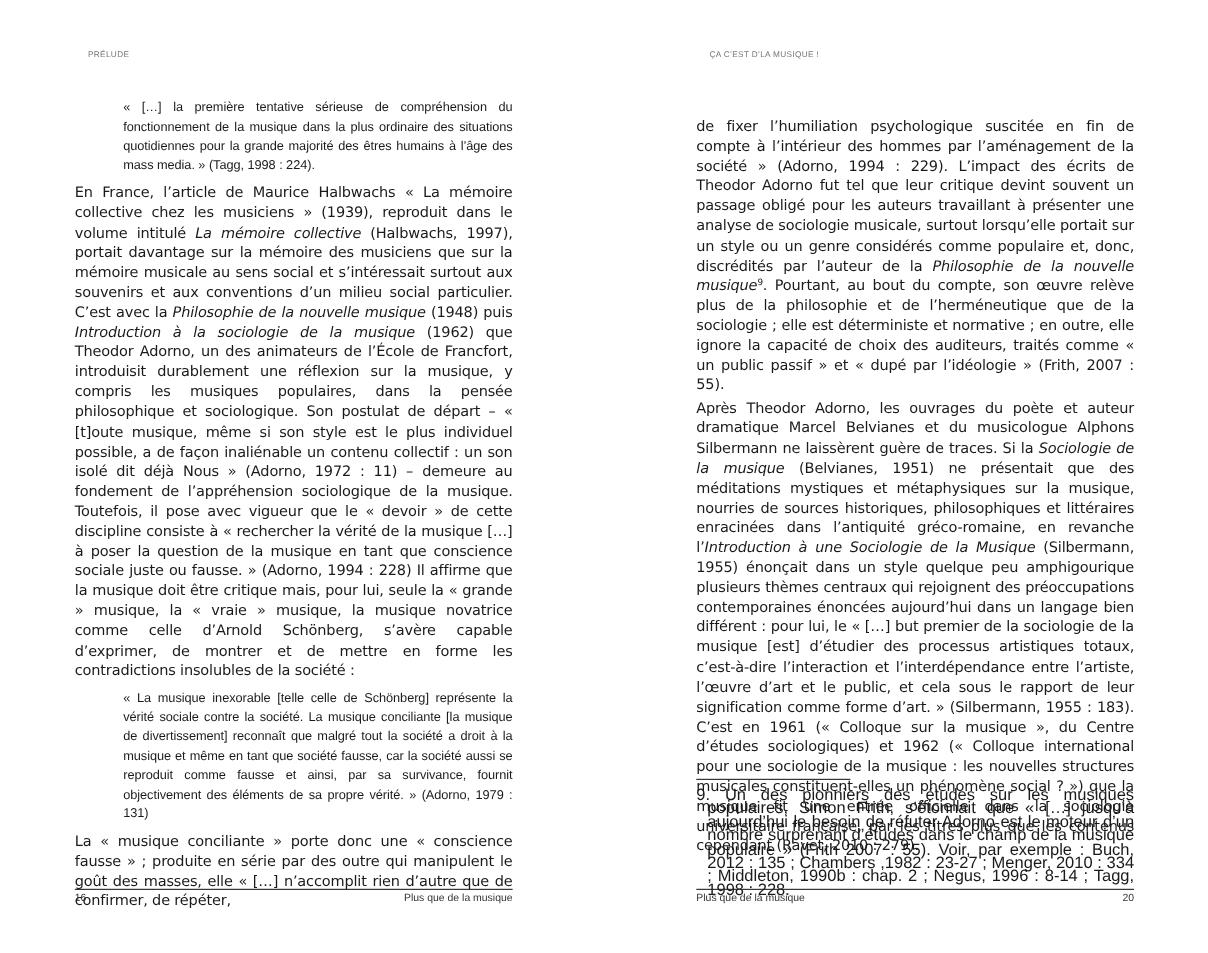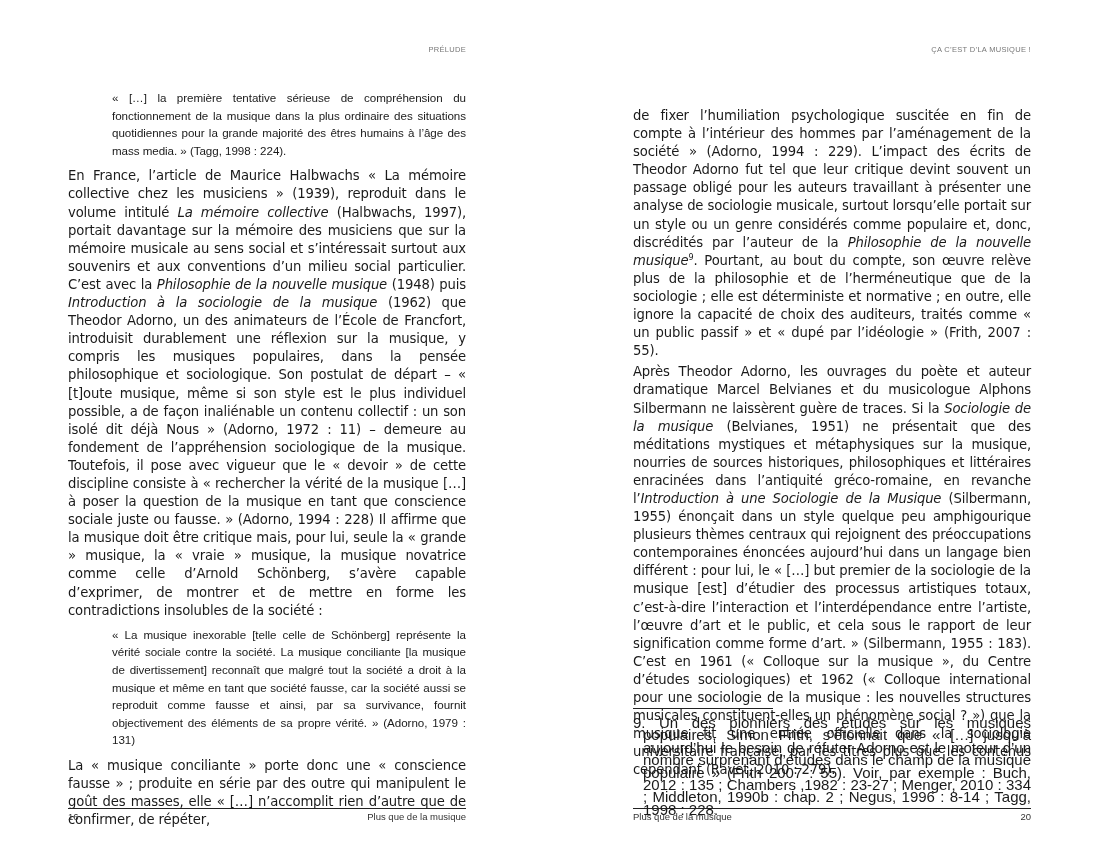--- a/index.html
+++ b/index.html
@@ -1,21 +1,21 @@
 <!DOCTYPE html>
 <html><head>
 <meta charset="utf-8">
 <style>
   html, body { margin: 0; padding: 0; background: #ffffff; }
   body { width: 1098px; height: 866px; position: relative; overflow: hidden;
          font-family: "DejaVu Sans", "Liberation Sans", sans-serif; color: #1a1a1a; }
   .page { position: absolute; top: 0; width: 398px; height: 866px; }
   .page.left { left: 68px; }
   .page.right { left: 633px; }
-  .running-head { position: absolute; top: 45px; left: 12px; right: 0; text-align: right;
+  .running-head { position: absolute; top: 45px; left: 12px; right: 0; text-align: left;
                   font-size: 7.5px; letter-spacing: 0.3px; color: #777; font-family: "Liberation Sans", sans-serif; }
   .body-text { position: absolute; top: 83px; left: 0; right: 0; }
   .p { font-size: 13.2px; line-height: 18.1px; text-align: justify; margin: 0 0 3px 0; letter-spacing: -0.15px; }
   .quote { font-family: "Liberation Sans", sans-serif; font-size: 11.6px; line-height: 17.6px; text-align: justify;
            margin: 6px 0 8px 44px; letter-spacing: -0.05px; }
   .right .body-text { top: 83px; margin-top: 24px; }
   .fn-rule { position: absolute; left: 0; width: 140px; top: 708px; border-top: 1px solid #222; }
   .footnote { position: absolute; top: 717px; left: 0; right: 0; font-family: "Liberation Sans", sans-serif;
               font-size: 15px; line-height: 12.4px; text-align: justify; padding-left: 10px; text-indent: -10px; }
   .foot-rule { position: absolute; left: 0; right: 0; top: 808px; border-top: 1.3px solid #222; }

